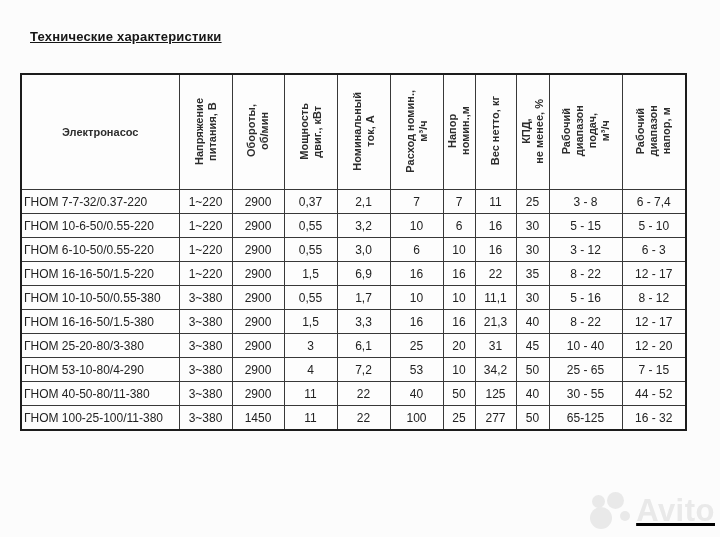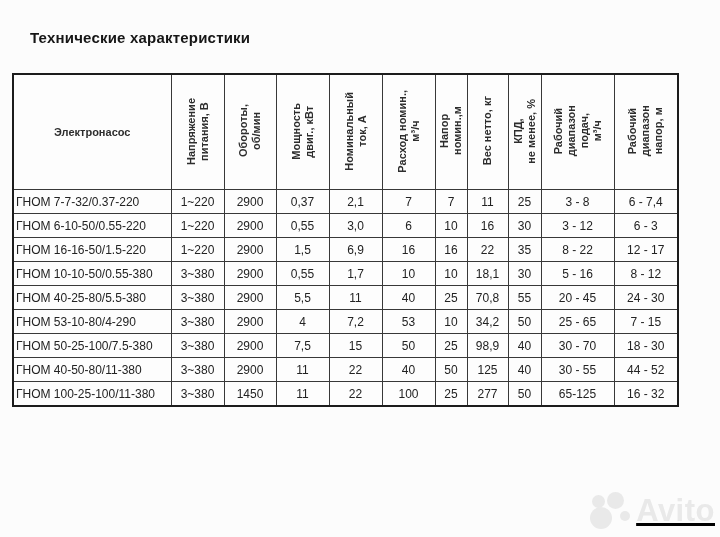--- a/index.html
+++ b/index.html
@@ -12,28 +12,29 @@
     position: relative;
     background: #fcfcfc;
     font-family: "Liberation Sans", sans-serif;
     overflow: hidden;
   }
   .page-title {
     position: absolute;
     left: 30px;
     top: 29px;
     margin: 0;
-    font-size: 15px;
+    font-size: 13px;
     font-weight: bold;
     color: #161616;
     letter-spacing: 0.2px;
+    text-decoration: underline;
   }
   table.specs {
     position: absolute;
-    left: 12px;
+    left: 20px;
     top: 73px;
     width: 665px;
     border-collapse: collapse;
     table-layout: fixed;
     border: 2px solid #1c1c1c;
     background: #fdfdfd;
   }
   table.specs th,
   table.specs td {
     border: 1px solid #383838;
@@ -151,20 +152,33 @@
         <td>0,37</td>
         <td>2,1</td>
         <td>7</td>
         <td>7</td>
         <td>11</td>
         <td>25</td>
         <td>3 - 8</td>
         <td>6 - 7,4</td>
       </tr>
       <tr>
+        <td class="model">ГНОМ 10-6-50/0.55-220</td>
+        <td>1~220</td>
+        <td>2900</td>
+        <td>0,55</td>
+        <td>3,2</td>
+        <td>10</td>
+        <td>6</td>
+        <td>16</td>
+        <td>30</td>
+        <td>5 - 15</td>
+        <td>5 - 10</td>
+      </tr>
+      <tr>
         <td class="model">ГНОМ 6-10-50/0.55-220</td>
         <td>1~220</td>
         <td>2900</td>
         <td>0,55</td>
         <td>3,0</td>
         <td>6</td>
         <td>10</td>
         <td>16</td>
         <td>30</td>
         <td>3 - 12</td>
@@ -184,63 +198,63 @@
         <td>12 - 17</td>
       </tr>
       <tr>
         <td class="model">ГНОМ 10-10-50/0.55-380</td>
         <td>3~380</td>
         <td>2900</td>
         <td>0,55</td>
         <td>1,7</td>
         <td>10</td>
         <td>10</td>
-        <td>18,1</td>
+        <td>11,1</td>
         <td>30</td>
         <td>5 - 16</td>
         <td>8 - 12</td>
       </tr>
       <tr>
-        <td class="model">ГНОМ 40-25-80/5.5-380</td>
-        <td>3~380</td>
-        <td>2900</td>
-        <td>5,5</td>
-        <td>11</td>
+        <td class="model">ГНОМ 16-16-50/1.5-380</td>
+        <td>3~380</td>
+        <td>2900</td>
+        <td>1,5</td>
+        <td>3,3</td>
+        <td>16</td>
+        <td>16</td>
+        <td>21,3</td>
         <td>40</td>
+        <td>8 - 22</td>
+        <td>12 - 17</td>
+      </tr>
+      <tr>
+        <td class="model">ГНОМ 25-20-80/3-380</td>
+        <td>3~380</td>
+        <td>2900</td>
+        <td>3</td>
+        <td>6,1</td>
         <td>25</td>
-        <td>70,8</td>
-        <td>55</td>
-        <td>20 - 45</td>
-        <td>24 - 30</td>
+        <td>20</td>
+        <td>31</td>
+        <td>45</td>
+        <td>10 - 40</td>
+        <td>12 - 20</td>
       </tr>
       <tr>
         <td class="model">ГНОМ 53-10-80/4-290</td>
         <td>3~380</td>
         <td>2900</td>
         <td>4</td>
         <td>7,2</td>
         <td>53</td>
         <td>10</td>
         <td>34,2</td>
         <td>50</td>
         <td>25 - 65</td>
         <td>7 - 15</td>
-      </tr>
-      <tr>
-        <td class="model">ГНОМ 50-25-100/7.5-380</td>
-        <td>3~380</td>
-        <td>2900</td>
-        <td>7,5</td>
-        <td>15</td>
-        <td>50</td>
-        <td>25</td>
-        <td>98,9</td>
-        <td>40</td>
-        <td>30 - 70</td>
-        <td>18 - 30</td>
       </tr>
       <tr>
         <td class="model">ГНОМ 40-50-80/11-380</td>
         <td>3~380</td>
         <td>2900</td>
         <td>11</td>
         <td>22</td>
         <td>40</td>
         <td>50</td>
         <td>125</td>

